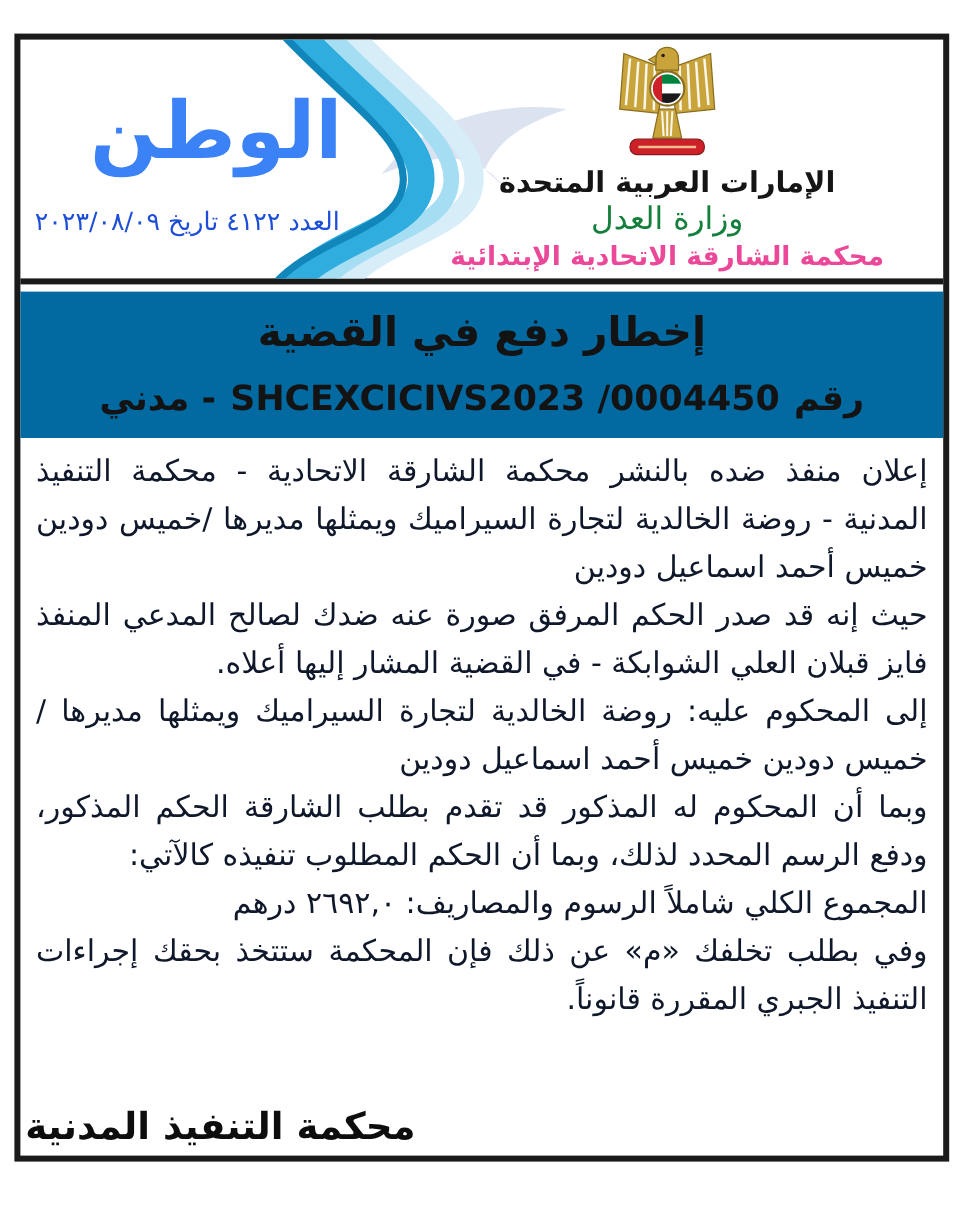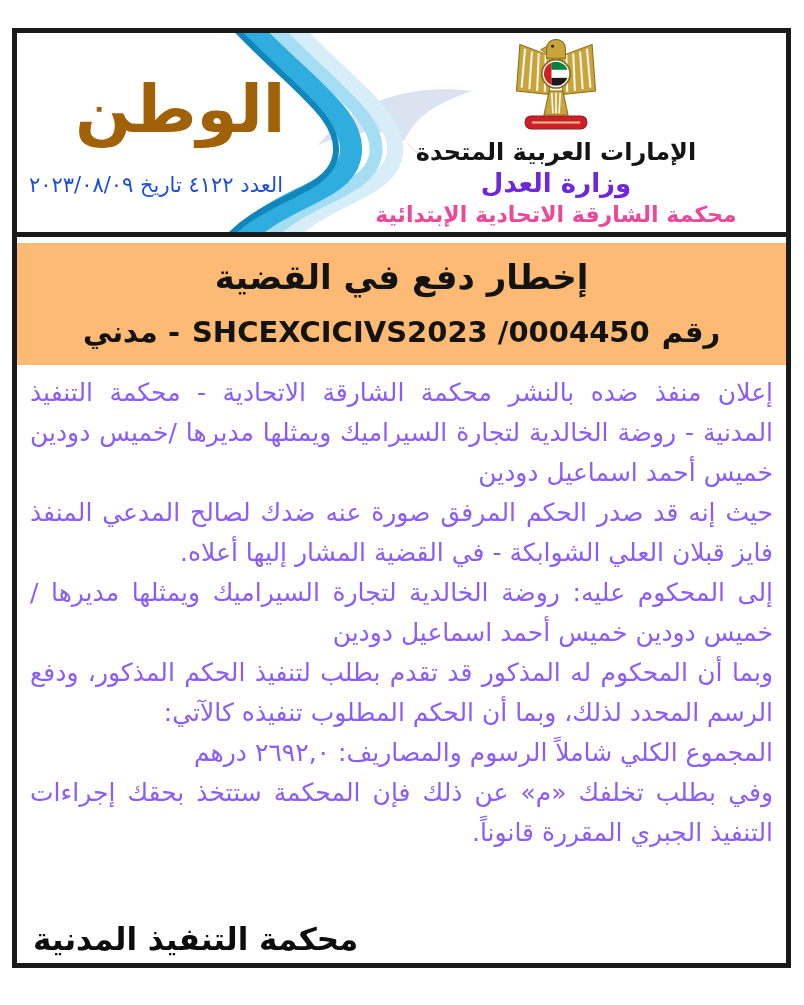--- a/index.html
+++ b/index.html
@@ -15,54 +15,54 @@
   
   .masthead{
     position:relative;height:199px;border-bottom:5px solid #1a1a1a;
     box-sizing:content-box;overflow:hidden;
   }
   .logo-zone{position:absolute;left:0;top:0;width:400px;height:100%;}
   .wave-svg{position:absolute;left:150px;top:0;width:260px;height:204px;z-index:1;}
   .falcon-watermark{position:absolute;left:295px;top:42px;width:170px;height:110px;z-index:1;opacity:.5;}
   .paper-name{
     position:absolute;left:58px;top:44px;z-index:2;
-    font-size:66px;font-weight:bold;color:#a16207;direction:rtl;line-height:1;
+    font-size:66px;font-weight:bold;color:#3b82f6;direction:rtl;line-height:1;
   }
   .issue-line{
     position:absolute;left:12px;top:140px;z-index:2;
     font-size:21px;color:#1d4ed8;direction:rtl;white-space:nowrap;
   }
   .court-zone{
     position:absolute;right:30px;top:4px;width:400px;z-index:2;
     text-align:center;direction:rtl;
   }
   .emblem{width:86px;height:96px;display:inline-block;}
   .court-line1{font-size:24px;font-weight:bold;line-height:30px;color:#151515;}
-  .court-line2{font-size:26px;font-weight:bold;line-height:33px;color:#6d28d9;}
+  .court-line2{font-size:26px;font-weight:normal;line-height:33px;color:#15803d;}
   .court-line3{font-size:22px;font-weight:bold;line-height:30px;color:#ec4899;}
   
   .title-bar{
-    margin-top:6px;background:#fdba74;text-align:center;
+    margin-top:6px;background:#0369a1;text-align:center;
     padding:13px 10px 16px;direction:rtl;
   }
   .notice-title{font-size:34px;font-weight:bold;color:#131313;line-height:1.25;}
   .case-line{
     margin-top:16px;font-size:29px;font-weight:bold;color:#131313;
     display:flex;justify-content:center;gap:12px;direction:rtl;align-items:baseline;
   }
   .case-latin{direction:ltr;unicode-bidi:isolate;}
   
   .notice-body{
     padding:8px 13px 0 13px;direction:rtl;text-align:justify;
-    font-size:25px;line-height:40px;color:#8b5cf6;min-height:560px;
+    font-size:25px;line-height:40px;color:#0f172a;min-height:560px;
   }
   .para{margin:0;}
   
   .signature{
-    position:absolute;left:16px;bottom:6px;z-index:3;
+    position:absolute;left:4px;bottom:6px;z-index:3;
     font-size:31px;font-weight:bold;color:#0d0d0d;direction:rtl;white-space:nowrap;
   }
 </style>
 </head>
 <body>
 
 <div class="frame">
 
   <div class="masthead">
 
@@ -139,21 +139,21 @@
   </div>
 
   <div class="notice-body">
 
       <div class="para">إعلان منفذ ضده بالنشر محكمة الشارقة الاتحادية - محكمة التنفيذ المدنية - روضة الخالدية لتجارة السيراميك ويمثلها مديرها /خميس دودين خميس أحمد اسماعيل دودين</div>
 
       <div class="para">حيث إنه قد صدر الحكم المرفق صورة عنه ضدك لصالح المدعي المنفذ فايز قبلان العلي الشوابكة - في القضية المشار إليها أعلاه.</div>
 
       <div class="para">إلى المحكوم عليه: روضة الخالدية لتجارة السيراميك ويمثلها مديرها / خميس دودين خميس أحمد اسماعيل دودين</div>
 
-      <div class="para">وبما أن المحكوم له المذكور قد تقدم بطلب لتنفيذ الحكم المذكور، ودفع الرسم المحدد لذلك، وبما أن الحكم المطلوب تنفيذه كالآتي:</div>
+      <div class="para">وبما أن المحكوم له المذكور قد تقدم بطلب الشارقة الحكم المذكور، ودفع الرسم المحدد لذلك، وبما أن الحكم المطلوب تنفيذه كالآتي:</div>
 
       <div class="para">المجموع الكلي شاملاً الرسوم والمصاريف: ٢٦٩٢,٠ درهم</div>
 
 
       <div class="para">وفي بطلب تخلفك «م» عن ذلك فإن المحكمة ستتخذ بحقك إجراءات التنفيذ الجبري المقررة قانوناً.</div>
     </div>
 
   <div class="signature">محكمة التنفيذ المدنية</div>
 </div>
 

